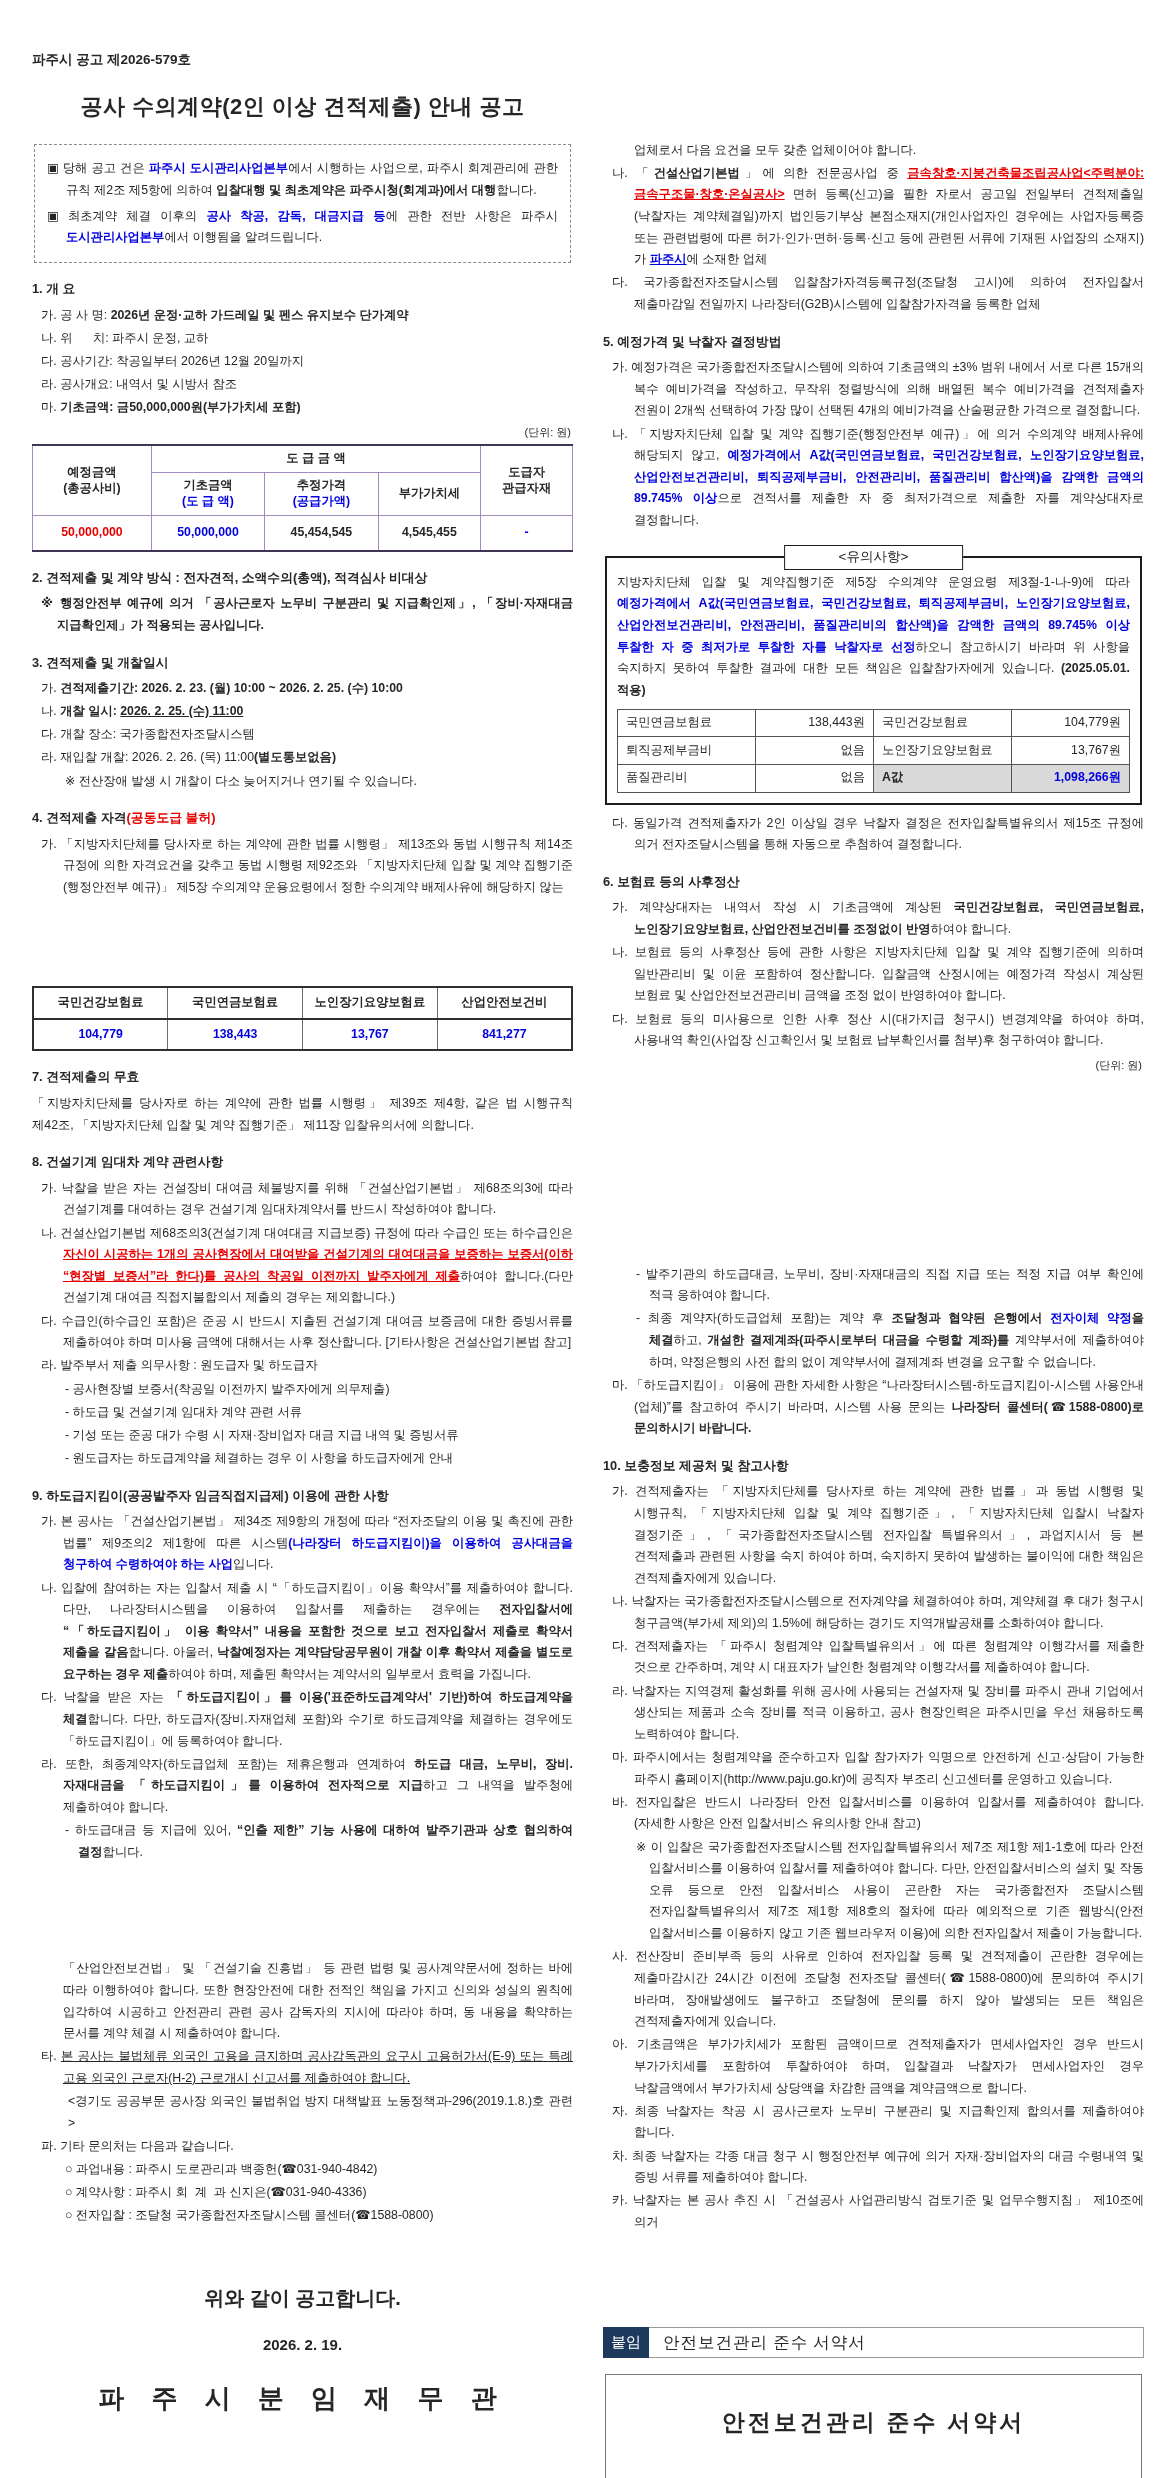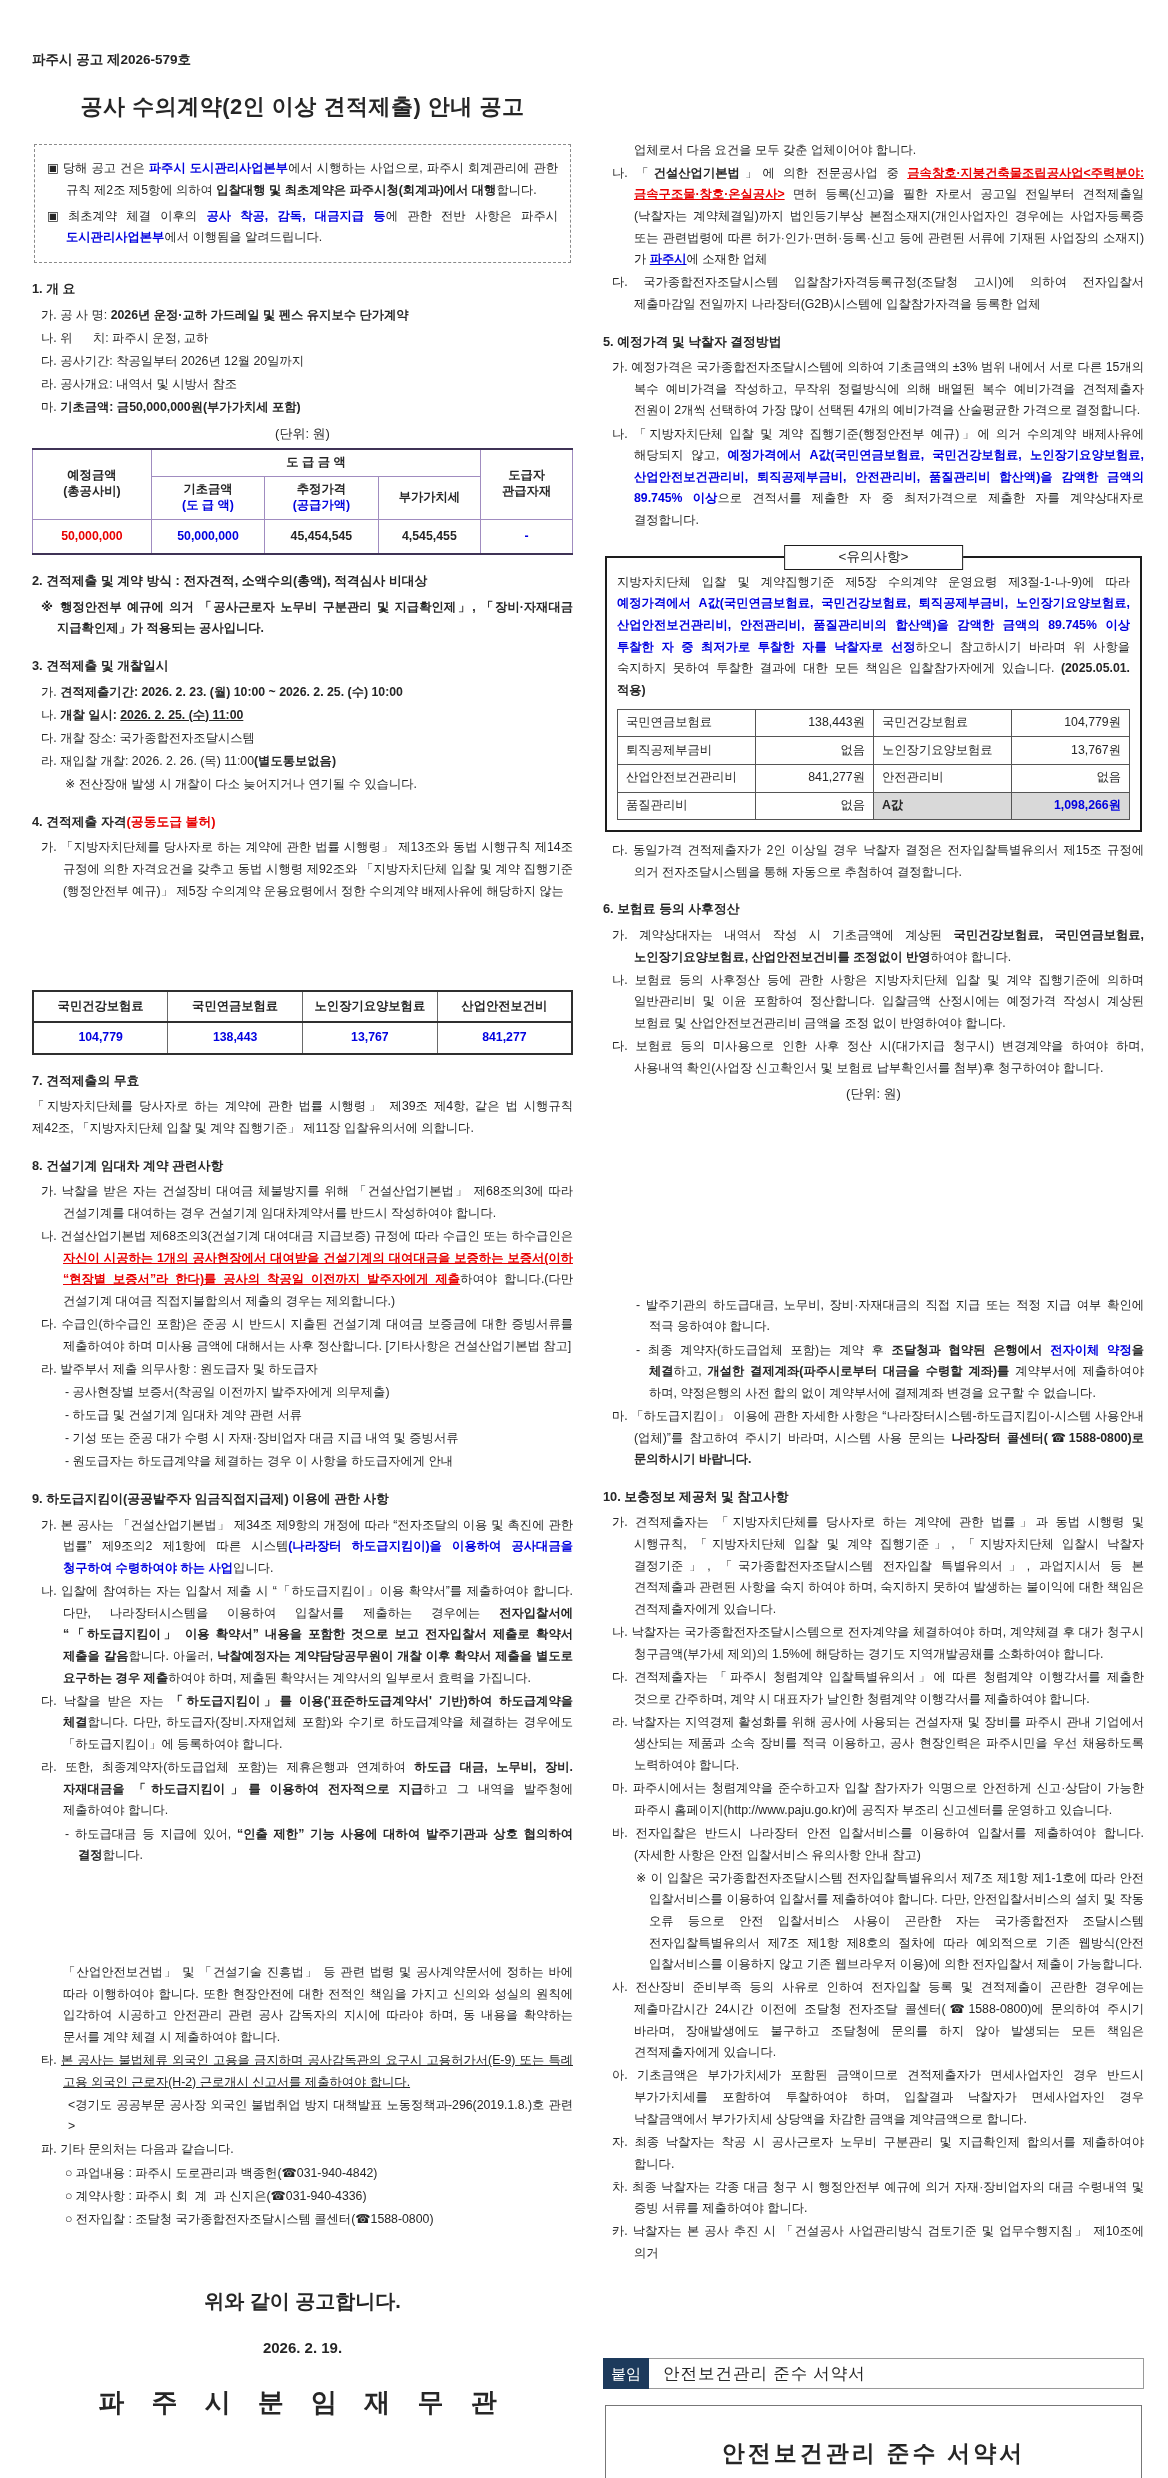--- a/index.html
+++ b/index.html
@@ -28,21 +28,21 @@
   .col{width:541px;flex:0 0 541px;}
 
   
   .p0,.p1,.p2,.p1c,.p2c,.px{text-align:justify;margin:1.5px 0;word-break:keep-all;overflow-wrap:anywhere;}
   .p1{padding-left:22px;text-indent:-22px;margin-left:9px;}
   .p1c{margin-left:31px;}
   .p2{padding-left:13px;text-indent:-13px;margin-left:33px;}
   .p2c{margin-left:36px;}
   .px{padding-left:16px;text-indent:-16px;margin-left:9px;}
   .h1{font-weight:700;margin:15px 0 4px;font-size:12.8px;text-align:left;word-break:keep-all;}
-  .unit{text-align:center;font-size:13px;margin:4px 2px 1px;}
+  .unit{text-align:right;font-size:11px;margin:4px 2px 1px;}
 
   
   .b{font-weight:700;}
   .u{text-decoration:underline;}
   .bu{font-weight:700;text-decoration:underline;}
   .bl{color:var(--blue);font-weight:700;}
   .blu{color:var(--blue);font-weight:700;text-decoration:underline;}
   .rd{color:var(--red);font-weight:700;text-align:center;}
   .rdu{color:var(--red);font-weight:700;text-decoration:underline;}
 
@@ -239,26 +239,20 @@
           <td class="lab">국민건강보험료</td>
           <td class="val">104,779원</td>
         </tr>
         <tr>
           <td class="lab">퇴직공제부금비</td>
           <td class="val">없음</td>
           <td class="lab">노인장기요양보험료</td>
           <td class="val">13,767원</td>
         </tr>
         <tr>
-          <td class="lab">산업안전보건관리비</td>
-          <td class="val">841,277원</td>
-          <td class="lab">안전관리비</td>
-          <td class="val">없음</td>
-        </tr>
-        <tr>
           <td class="lab">품질관리비</td>
           <td class="val">없음</td>
           <td class="lab gray">A값</td>
           <td class="val gray bl">1,098,266원</td>
         </tr>
       </tbody>
         </table>
     </div>
 
     <div>

